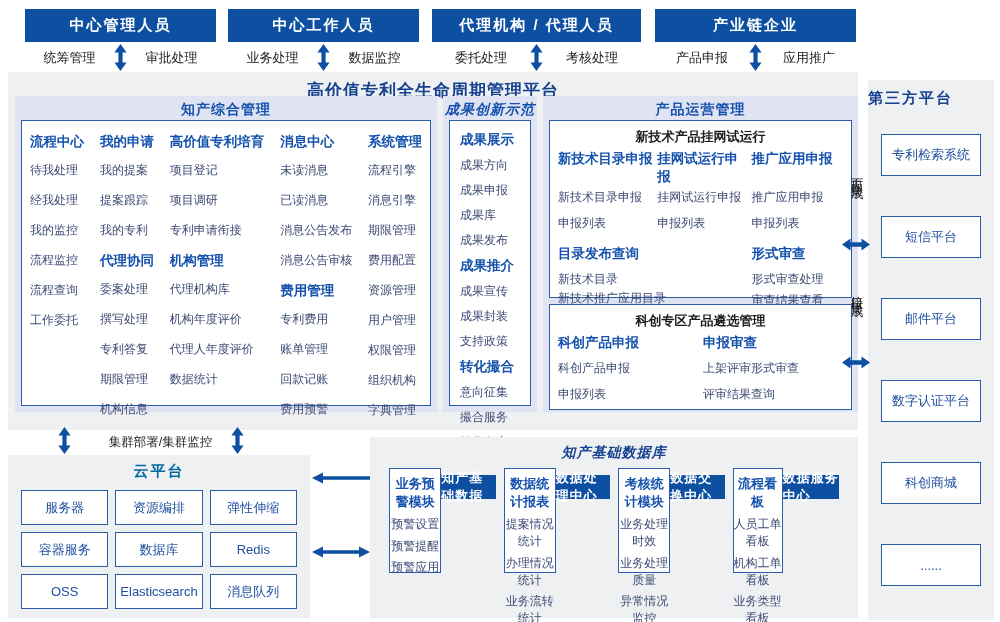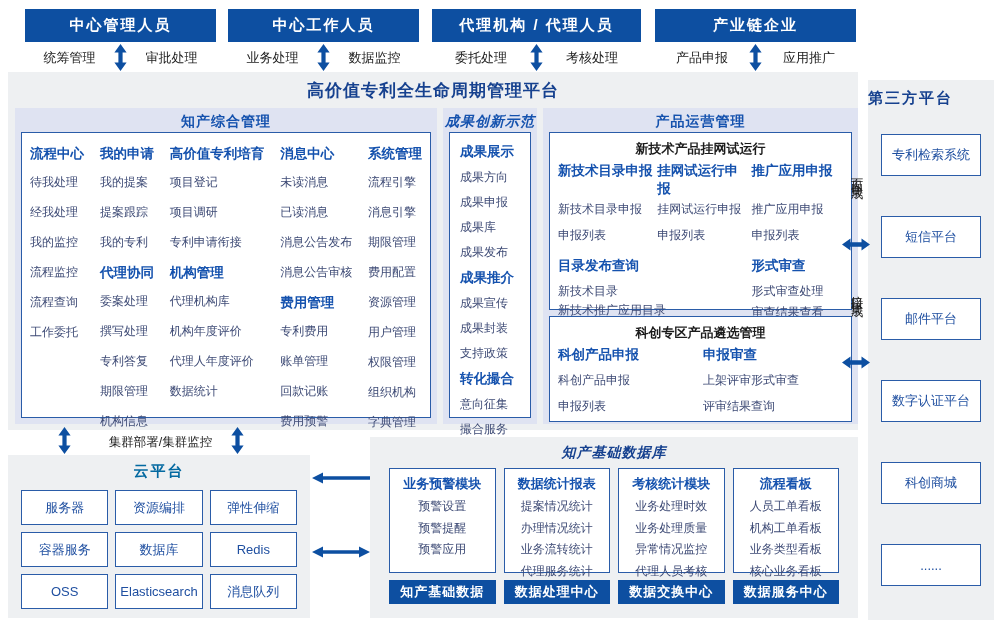--- a/index.html
+++ b/index.html
@@ -9,21 +9,21 @@
   .role-box{position:absolute;top:9px;height:33px;background:#0d4fa1;color:#fff;font-weight:bold;
             font-size:15px;display:flex;align-items:center;justify-content:center;letter-spacing:2px;}
   .role-sub{position:absolute;top:44px;height:27px;display:flex;align-items:center;justify-content:space-evenly;}
   .role-sub .sub-label{font-size:13px;color:#1b1b1b;}
   .v-arrow{width:13px;height:27px;display:block;}
 
   
   .main-panel{position:absolute;left:8px;top:72px;width:850px;height:358px;background:#eef0f2;}
   .panel-title{text-align:center;font-size:17px;font-weight:bold;color:#16418f;padding-top:7px;letter-spacing:1px;}
 
-  .section{position:absolute;top:36px;height:316px;background:#dfe3f2;}
+  .section{position:absolute;top:24px;height:316px;background:#dfe3f2;}
   .section-title{text-align:center;font-size:14px;font-weight:bold;color:#1552ae;height:24px;line-height:26px;letter-spacing:1px;}
   .section-title.italic{font-style:italic;}
   .white-box{position:absolute;left:6px;right:6px;top:24px;bottom:6px;background:#fff;border:1.5px solid #2a5ca8;}
 
   
   .ip-cols{display:flex;justify-content:space-between;padding:12px 8px 0 8px;}
   .group-title{font-size:13.5px;font-weight:bold;color:#1552ae;margin-bottom:11px;}
   .item{font-size:12px;color:#3d4a75;}
   .ip-col .item{margin-bottom:13px;white-space:nowrap;}
   .ip-col .group + .group{margin-top:3px;}
@@ -48,21 +48,21 @@
 
   
   .side-panel{position:absolute;background:#eef0f2;}
   .cloud-title{text-align:center;font-size:15px;font-weight:bold;color:#0369a1;padding-top:7px;letter-spacing:2px;}
   .cloud-grid{display:grid;grid-template-columns:repeat(3,1fr);gap:7px;padding:9px 13px 0 13px;}
   .cloud-cell{height:33px;border:1.5px solid #2a5ca8;background:#fff;display:flex;align-items:center;justify-content:center;font-size:13px;color:#1f4fa0;}
 
   
   .db-title{text-align:center;font-size:14px;font-weight:bold;font-style:italic;color:#16418f;padding-top:7px;letter-spacing:1px;}
   .db-modules{display:flex;gap:8px;padding:0 19px;margin-top:6px;}
-  .db-module{flex:1;display:flex;flex-direction:column;}
+  .db-module{flex:1;display:flex;}
   .module-box{border:1.5px solid #2a5ca8;background:#fff;height:97px;padding-top:6px;}
   .module-title{font-size:13px;font-weight:bold;color:#1552ae;text-align:center;margin-bottom:5px;}
   .module-items .item{text-align:center;margin-bottom:4.5px;}
   .db-bar{margin-top:7px;height:24px;background:#0d4fa1;color:#fff;font-weight:bold;font-size:13px;display:flex;align-items:center;justify-content:center;letter-spacing:1px;}
 
   
   .tp-title{font-size:15px;font-weight:bold;color:#16418f;padding-top:9px;letter-spacing:2px;}
   .tp-list{display:flex;flex-direction:column;gap:40px;padding:26px 13px 0 13px;}
   .tp-box{height:40px;border:1.5px solid #2a5ca8;background:#fff;display:flex;align-items:center;justify-content:center;font-size:13px;color:#1f4fa0;}
 

